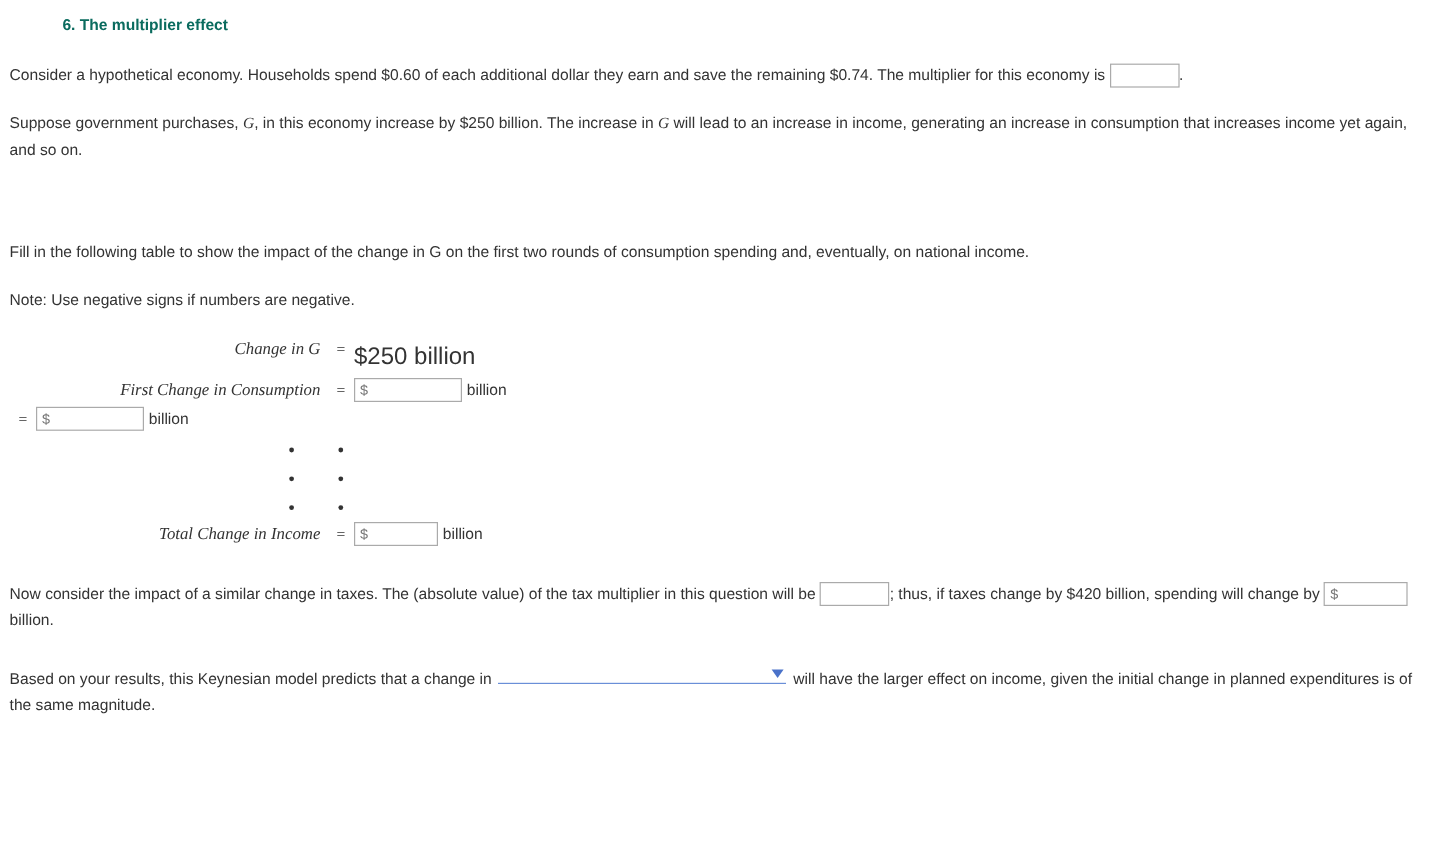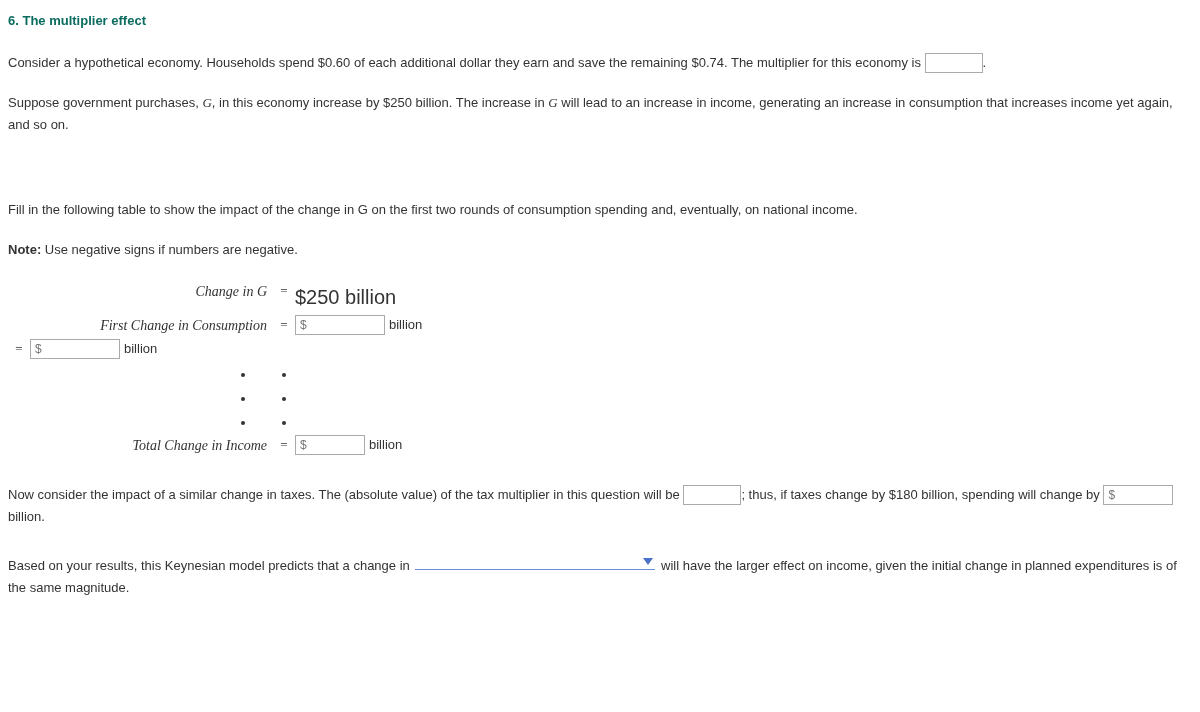--- a/index.html
+++ b/index.html
@@ -10,29 +10,30 @@
       margin: 0;
       padding: 10px 8px;
       line-height: 1.7;
       background: #fff;
     }
     .q-title {
       color: #0a6b5e;
       font-weight: bold;
       font-size: 13px;
       margin-bottom: 20px;
+      margin-left: 44px;
     }
     .para {
       margin-bottom: 18px;
     }
     .gap { height: 45px; }
     .gap2 { height: 8px; }
     .italic { }
     .iserif { font-family: Georgia, 'Times New Roman', serif; font-style: italic; }
-    .note-label { font-weight: bold; }
+    .note-label { font-weight: normal; }
     input.txt {
       border: 1px solid #aaa;
       font-size: 12px;
       padding: 2px 4px;
       height: 20px;
       vertical-align: baseline;
       font-family: inherit;
     }
     input.w-empty { width: 58px; }
     input.w-dollar { width: 90px; }
@@ -153,20 +154,20 @@
     <div class="eq-val">
       <input class="txt w-dollar2" placeholder="$" style="">
       <span>billion</span>
     </div>
   </div>
 </div>
 
 <div class="gap2"></div>
 
 <div class="para">
-  <span>Now consider the impact of a similar change in taxes. The (absolute value) of the tax multiplier in this question will be </span><input class="txt w-empty" style=""><span>; thus, if taxes change by $180 billion, spending will change by </span><input class="txt w-dollar2" placeholder="$" style=""><span> billion.</span>
+  <span>Now consider the impact of a similar change in taxes. The (absolute value) of the tax multiplier in this question will be </span><input class="txt w-empty" style=""><span>; thus, if taxes change by $420 billion, spending will change by </span><input class="txt w-dollar2" placeholder="$" style=""><span> billion.</span>
 </div>
 
 <div class="gap2"></div>
 
 <div class="para">
   <span>Based on your results, this Keynesian model predicts that a change in </span><span class="dd"></span><span> will have the larger effect on income, given the initial change in planned expenditures is of the same magnitude.</span>
 </div>
 
 </body></html>

